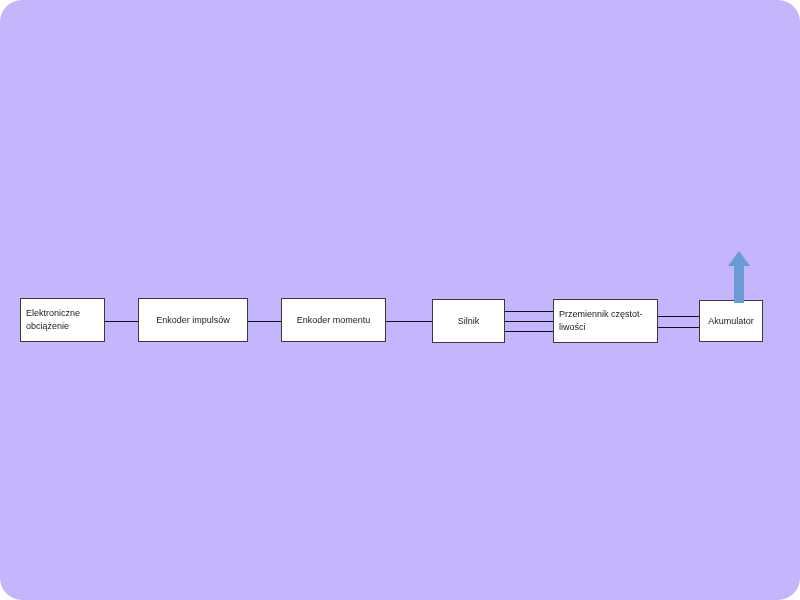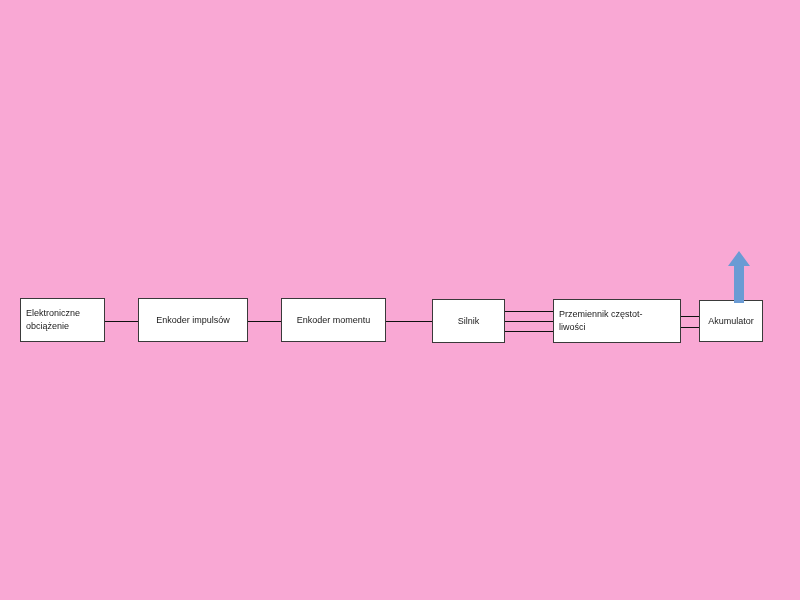--- a/index.html
+++ b/index.html
@@ -41,21 +41,21 @@
   .block.center .label {
     left: 0;
     right: 0;
     text-align: center;
   }
   
   #blk-load      { left: 20px;  top: 298px; width: 85px;  height: 44px; }
   #blk-pulse-enc { left: 138px; top: 298px; width: 110px; height: 44px; padding-left: 24px; }
   #blk-torq-enc  { left: 281px; top: 298px; width: 105px; height: 44px; }
   #blk-motor     { left: 432px; top: 299px; width: 73px;  height: 44px; }
-  #blk-conv      { left: 553px; top: 299px; width: 128px; height: 44px; }
+  #blk-conv      { left: 553px; top: 299px; width: 105px; height: 44px; }
   #blk-battery   { left: 699px; top: 300px; width: 64px;  height: 42px; }
 
   
   .wire {
     position: absolute;
     background: #111111;
     height: 1px;
     z-index: 2;
   }
   #wire-load-pulse   { left: 105px; top: 321px; width: 33px; }
@@ -74,21 +74,21 @@
     top: 249px;
     width: 28px;
     height: 54px;
     z-index: 4;
   }
   #arrow-output svg { display: block; width: 28px; height: 54px; }
 </style>
 </head>
 <body>
 
-<div id="canvas" style="background: #f9a8d4;">
+<div id="canvas" style="background: #c4b5fd; border-radius: 22px;">
 
   <div class="block" id="blk-load" style="border-color: rgb(58, 58, 58);">
     <span class="label">Elektroniczne
 obciążenie</span>
   </div>
 
   <div class="wire" id="wire-load-pulse" style="background: rgb(17, 17, 17);"></div>
 
   <div class="block center" id="blk-pulse-enc" style="border-color: rgb(58, 58, 58);">
     <span class="label">Enkoder impulsów</span>

